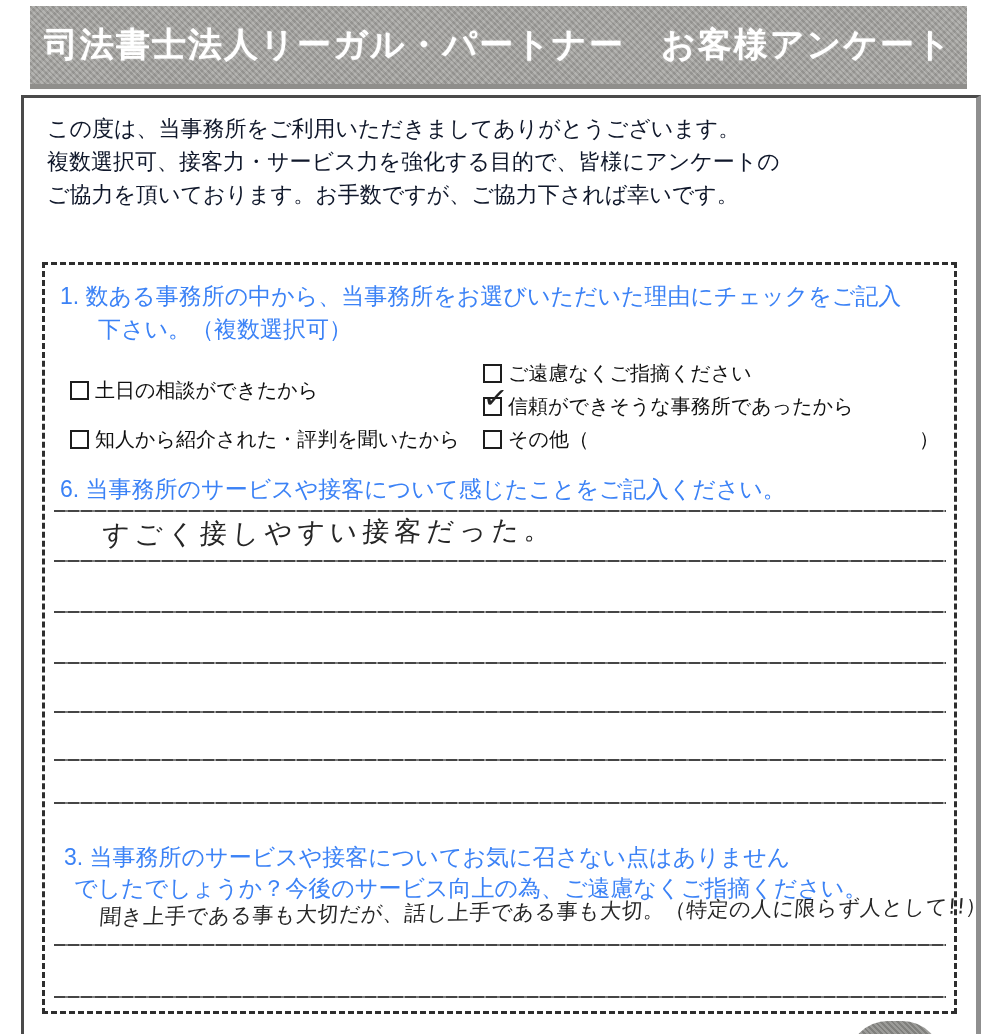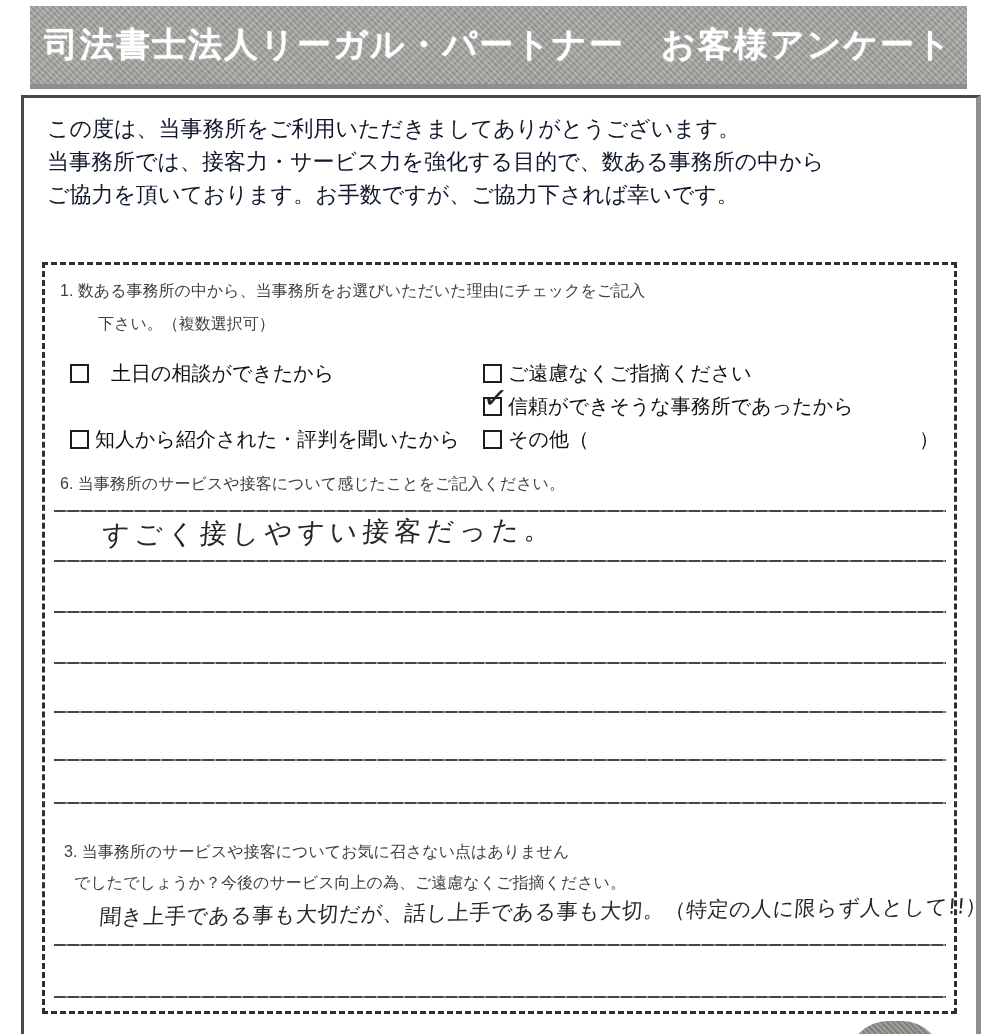--- a/index.html
+++ b/index.html
@@ -36,21 +36,21 @@
     box-sizing:border-box;
   }
   
   .intro{position:absolute;left:47px;top:112px;font-size:22px;line-height:33px;color:#0f172a;}
   
   .dashed-box{
     position:absolute;left:42px;top:262px;width:915px;height:752px;
     border:3.5px dashed #2e2e2e;
     box-sizing:border-box;
   }
-  .qline{position:absolute;font-size:16px;color:#404040;font-weight:500;white-space:nowrap;}
+  .qline{position:absolute;font-size:23px;color:#3b82f6;font-weight:500;white-space:nowrap;}
   
   .cb-item{position:absolute;display:flex;align-items:center;white-space:nowrap;font-size:20px;color:#101010;}
   .cbx{
     position:relative;display:inline-block;width:15px;height:15px;
     border:2.5px solid #1d1d1d;margin-right:6px;flex:0 0 auto;background:#fff;
   }
   .checkmark{
     position:absolute;left:-2px;top:-16px;
     font-size:30px;color:#222;font-weight:bold;
     transform:rotate(6deg);line-height:30px;
@@ -86,30 +86,30 @@
 <div class="page">
 
   <div class="banner">
     <div class="banner-title">司法書士法人リーガル・パートナー　お客様アンケート</div>
   </div>
 
   <div class="outer-frame"></div>
 
   <div class="intro">
     <div>この度は、当事務所をご利用いただきましてありがとうございます。</div>
-    <div>当事務所では、接客力・サービス力を強化する目的で、数ある事務所の中から</div>
+    <div>複数選択可、接客力・サービス力を強化する目的で、皆様にアンケートの</div>
     <div>ご協力を頂いております。お手数ですが、ご協力下されば幸いです。</div>
   </div>
 
   <div class="dashed-box"></div>
 
   <div class="qline" style="left:60px;top:281px;">1. 数ある事務所の中から、当事務所をお選びいただいた理由にチェックをご記入</div>
   <div class="qline" style="left:98px;top:314px;">下さい。（複数選択可）</div>
 
-  <div class="cb-item" style="left:70px;top:360px;gap:16px;">
+  <div class="cb-item" style="left:70px;top:377px;">
     <span class="cbx"></span>
     <span>土日の相談ができたから</span>
   </div>
   <div class="cb-item" style="left:70px;top:426px;">
     <span class="cbx"></span>
     <span>知人から紹介された・評判を聞いたから</span>
   </div>
 
   <div class="cb-item" style="left:483px;top:360px;">
     <span class="cbx"></span>

